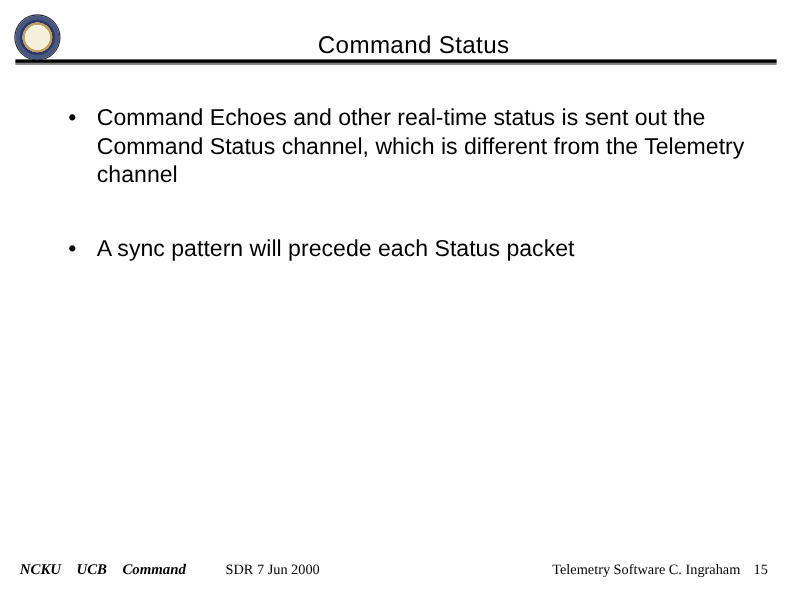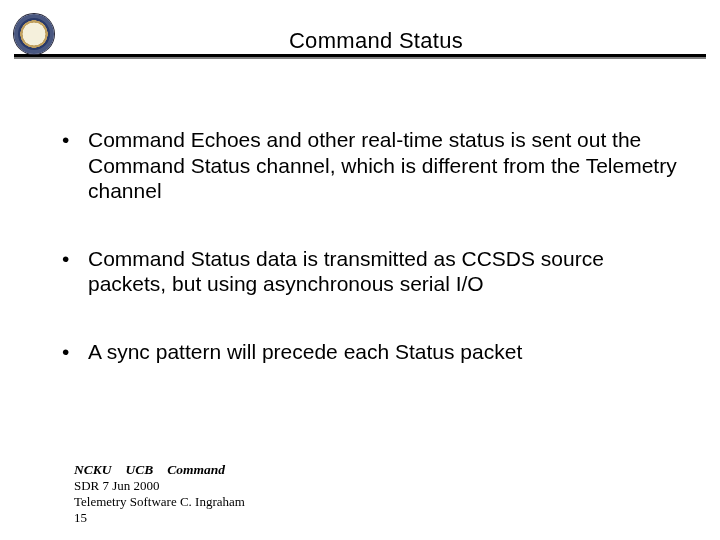--- a/index.html
+++ b/index.html
@@ -47,21 +47,21 @@
        0    2px 0 #8aa6d6;
     letter-spacing: 2px;
   }
   .divider {
     margin: 0 14px 0 14px;
     height: 3px;
     background: #000;
     box-shadow: 0 2px 0 #7f7f7f;
   }
   .content {
-    padding: 70px 40px 0 60px;
+    padding: 38px 40px 0 60px;
   }
   .bullets {
     list-style: none;
   }
   .bullets > li {
     position: relative;
     font-size: 21px;
     line-height: 1.22;
     color: #000;
     padding-left: 28px;
@@ -78,32 +78,31 @@
   .footer {
     position: absolute;
     bottom: 14px;
     left: 0;
     right: 0;
     padding: 0 22px 0 18px;
     display: flex;
     align-items: baseline;
     font-size: 12.5px;
     color: #000;
-    flex-direction: column;
   }
   .footer .inst {
     font-style: italic;
     font-family: "Times New Roman", Times, serif;
     font-weight: bold;
     display: inline-flex;
     gap: 14px;
     font-size: 13.5px;
   }
   .footer .event {
-    margin-left: 56px;
+    margin-left: 36px;
     font-family: "Times New Roman", Times, serif;
     font-size: 13px;
   }
   .footer .spacer { flex: 1; }
   .footer .right {
     font-family: "Times New Roman", Times, serif;
     font-size: 13px;
   }
   .footer .pg {
     margin-left: 12px;
@@ -116,21 +115,20 @@
 
 <div class="header">
   <div class="seal"></div>
   <div class="title">Command Status</div>
 </div>
 <div class="divider"></div>
 
 <div class="content">
   <ul class="bullets">
     <li>Command Echoes and other real-time status is sent out the Command Status channel, which is different from the Telemetry channel</li>
-    <li>Command Status data is transmitted as CCSDS source packets, but using asynchronous serial I/O</li>
     <li>A sync pattern will precede each Status packet</li>
   </ul>
 </div>
 
 <div class="footer">
   <span class="inst">
     <span>NCKU</span>
     <span>UCB</span>
     <span>Command</span>
   </span>

